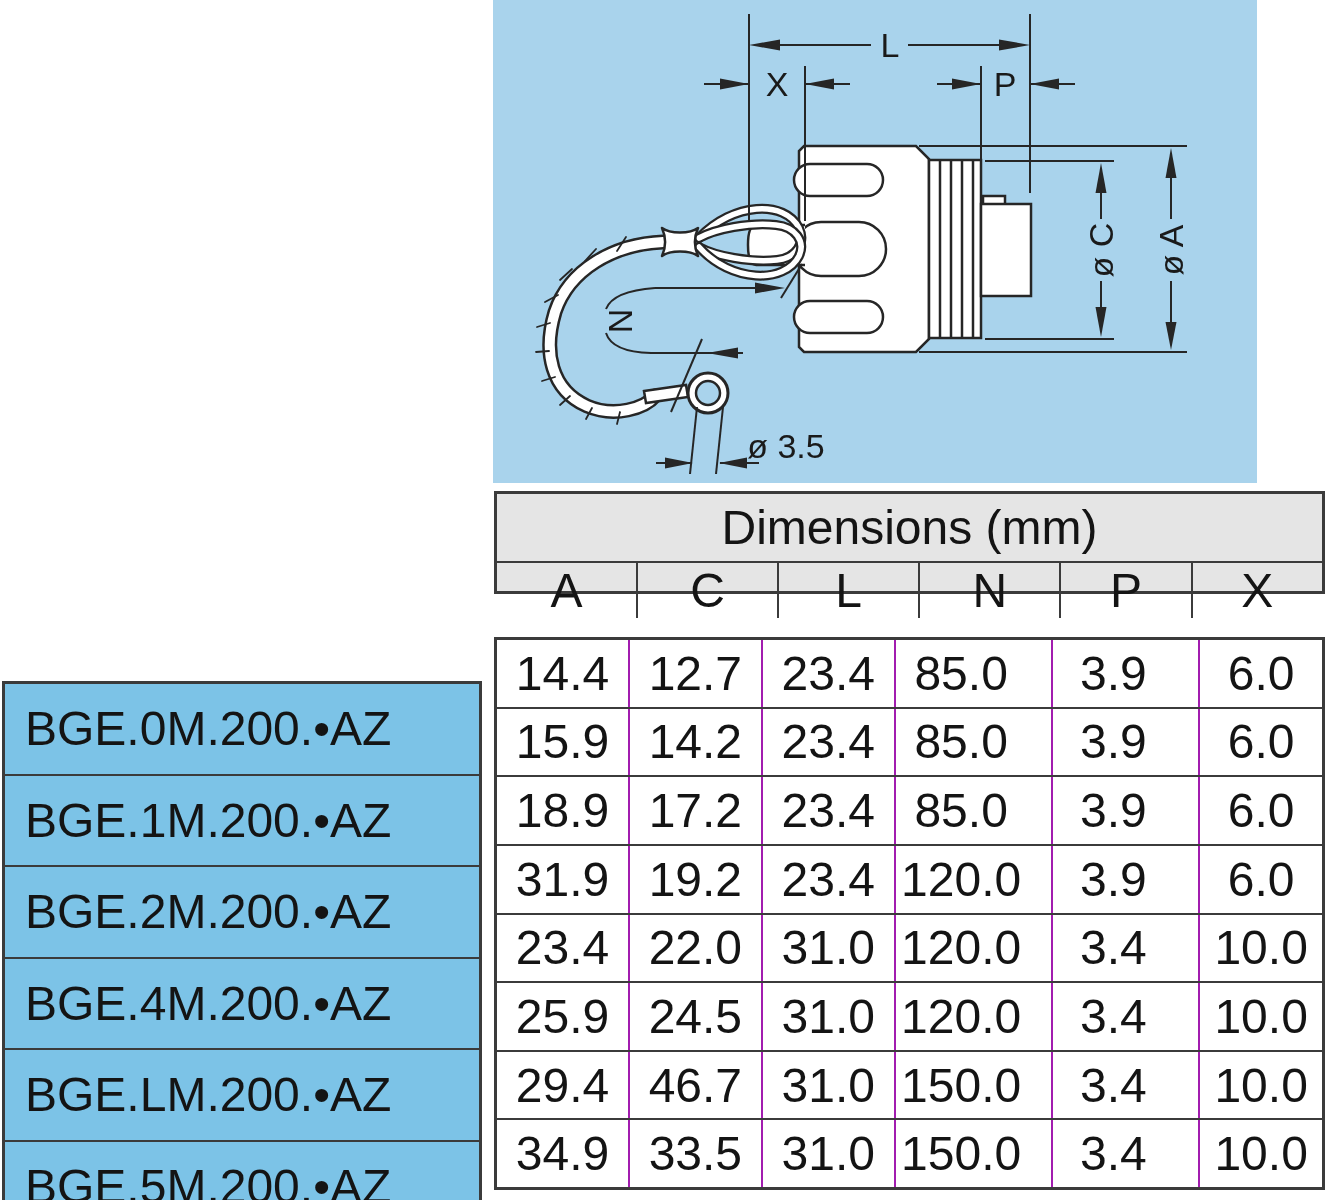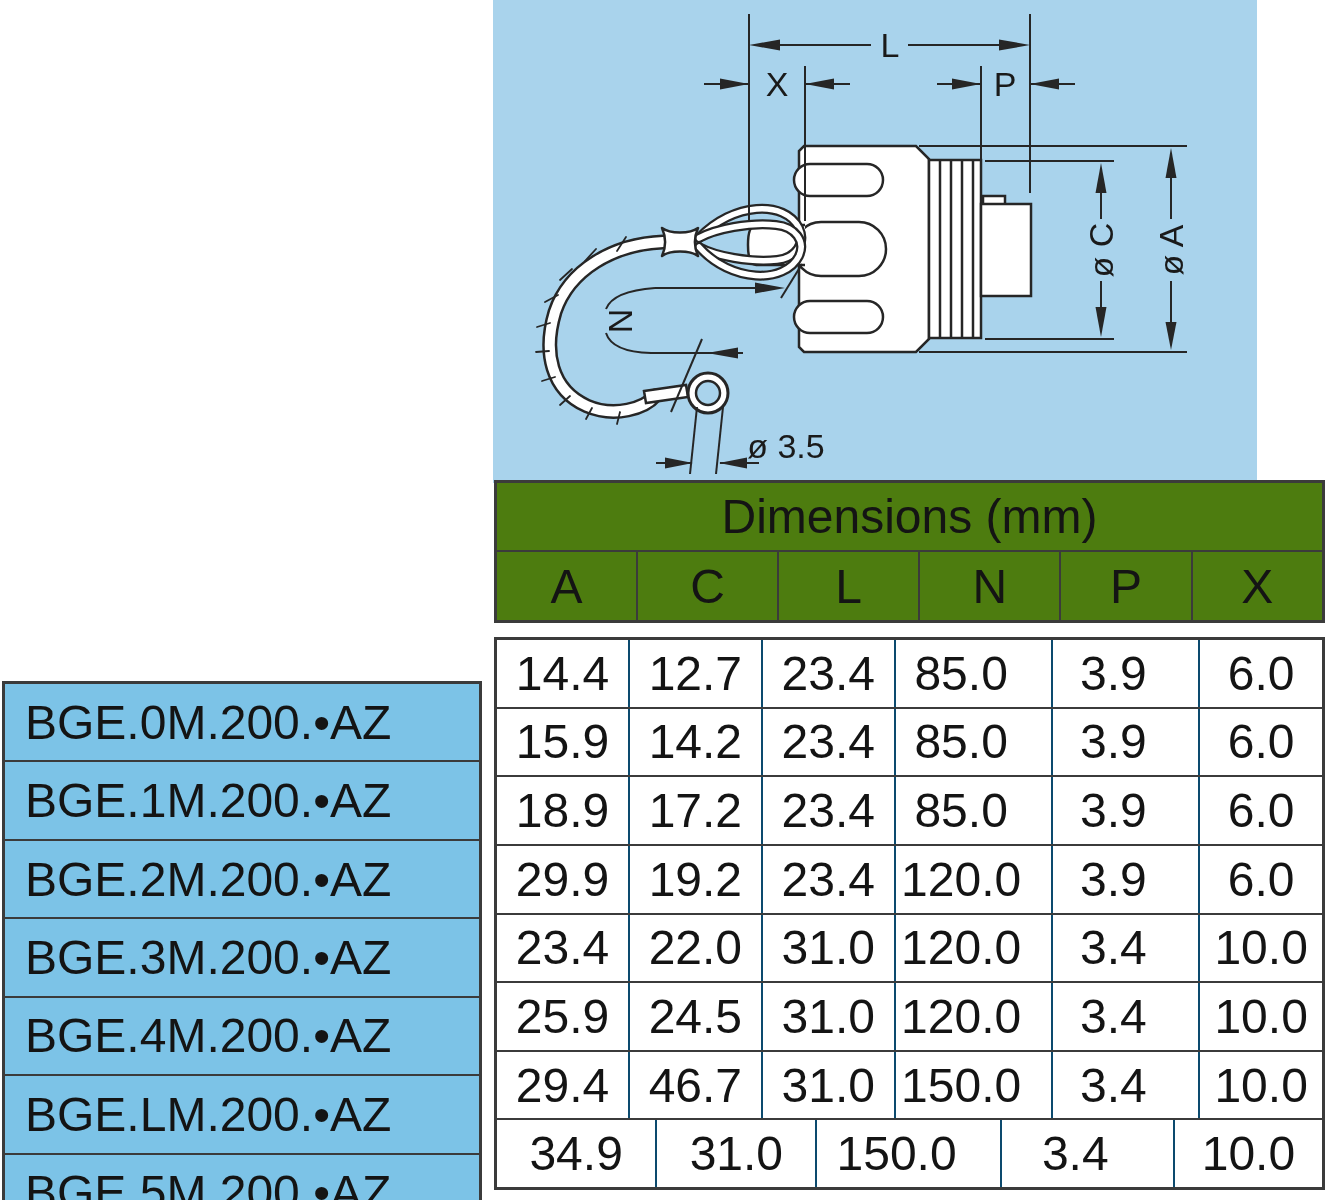--- a/index.html
+++ b/index.html
@@ -12,40 +12,40 @@
   svg text{font-family:"Liberation Sans",sans-serif;fill:#1a1a1a;}
 
   
   .tbl-border{border:3px solid #3b3b3b;box-sizing:border-box;}
   .cell-font{font-size:48px;color:#141414;}
 
   
   .pn-head{position:absolute;left:6px;top:489px;width:480px;height:143px;background:#29a8e0;
            display:flex;align-items:center;justify-content:center;}
   
-  .dims-head{position:absolute;left:494px;top:480px;width:831px;height:143px;background:#4d7c0f;
+  .dims-head{position:absolute;left:494px;top:491px;width:831px;height:103px;background:#e5e5e5;
              display:flex;flex-direction:column;}
   .dims-title{height:67px;border-bottom:2px solid #3b3b3b;display:flex;align-items:center;justify-content:center;flex:none;}
   .dims-cols{flex:1;display:flex;}
   .dims-col{flex:1;display:flex;align-items:center;justify-content:center;border-left:2px solid #3b3b3b;}
   .dims-col:first-child{border-left:none;}
   .dims-cols .w-narrow{flex:0.93;}
 
   
   .pn-col{position:absolute;left:2px;top:637px;width:480px;height:553px;background:#7cc3e7;
           display:flex;flex-direction:column;margin-top:44px;}
   .pn-cell{flex:1;display:flex;align-items:center;padding-left:20px;box-sizing:border-box;}
   .pn-cell + .pn-cell{border-top:2px solid #3b3b3b;}
 
   
   .dims-grid{position:absolute;left:494px;top:637px;width:831px;height:553px;background:#ffffff;
              display:flex;flex-direction:column;}
   .drow{flex:1;display:flex;}
   .drow + .drow{border-top:2px solid #3b3b3b;}
-  .dcell{flex:1;display:flex;align-items:center;justify-content:center;border-left:2px solid #0c4a6e;}
+  .dcell{flex:1;display:flex;align-items:center;justify-content:center;border-left:2px solid #a21caf;}
   .dcell:first-child{border-left:none;border-radius:14px;}
   .drow .w-narrow{flex:0.93;margin-left:24px;}
 </style>
 </head>
 <body>
 
 <div class="page">
 
   <div class="drawing-panel">
     <svg viewBox="0 0 764 483" xmlns="http://www.w3.org/2000/svg">
@@ -189,21 +189,20 @@
       <div class="dims-col cell-font">N</div>
       <div class="dims-col cell-font w-narrow">P</div>
       <div class="dims-col cell-font w-narrow">X</div>
     </div>
   </div>
 
   <div class="pn-col tbl-border">
     <div class="pn-cell cell-font">BGE.0M.200.•AZ</div>
     <div class="pn-cell cell-font">BGE.1M.200.•AZ</div>
     <div class="pn-cell cell-font">BGE.2M.200.•AZ</div>
-    <div class="pn-cell cell-font">BGE.3M.200.•AZ</div>
     <div class="pn-cell cell-font">BGE.4M.200.•AZ</div>
     <div class="pn-cell cell-font">BGE.LM.200.•AZ</div>
     <div class="pn-cell cell-font">BGE.5M.200.•AZ</div>
   </div>
 
   <div class="dims-grid tbl-border">
     <div class="drow">
       <div class="dcell cell-font">14.4</div>
       <div class="dcell cell-font">12.7</div>
       <div class="dcell cell-font">23.4</div>
@@ -221,21 +220,21 @@
     </div>
     <div class="drow">
       <div class="dcell cell-font">18.9</div>
       <div class="dcell cell-font">17.2</div>
       <div class="dcell cell-font">23.4</div>
       <div class="dcell cell-font">85.0</div>
       <div class="dcell cell-font w-narrow">3.9</div>
       <div class="dcell cell-font w-narrow">6.0</div>
     </div>
     <div class="drow">
-      <div class="dcell cell-font">29.9</div>
+      <div class="dcell cell-font">31.9</div>
       <div class="dcell cell-font">19.2</div>
       <div class="dcell cell-font">23.4</div>
       <div class="dcell cell-font">120.0</div>
       <div class="dcell cell-font w-narrow">3.9</div>
       <div class="dcell cell-font w-narrow">6.0</div>
     </div>
     <div class="drow">
       <div class="dcell cell-font">23.4</div>
       <div class="dcell cell-font">22.0</div>
       <div class="dcell cell-font">31.0</div>
@@ -254,20 +253,21 @@
     <div class="drow">
       <div class="dcell cell-font">29.4</div>
       <div class="dcell cell-font">46.7</div>
       <div class="dcell cell-font">31.0</div>
       <div class="dcell cell-font">150.0</div>
       <div class="dcell cell-font w-narrow">3.4</div>
       <div class="dcell cell-font w-narrow">10.0</div>
     </div>
     <div class="drow">
       <div class="dcell cell-font">34.9</div>
+      <div class="dcell cell-font">33.5</div>
       <div class="dcell cell-font">31.0</div>
       <div class="dcell cell-font">150.0</div>
       <div class="dcell cell-font w-narrow">3.4</div>
       <div class="dcell cell-font w-narrow">10.0</div>
     </div>
   </div>
 
 </div>
 
 </body></html>

